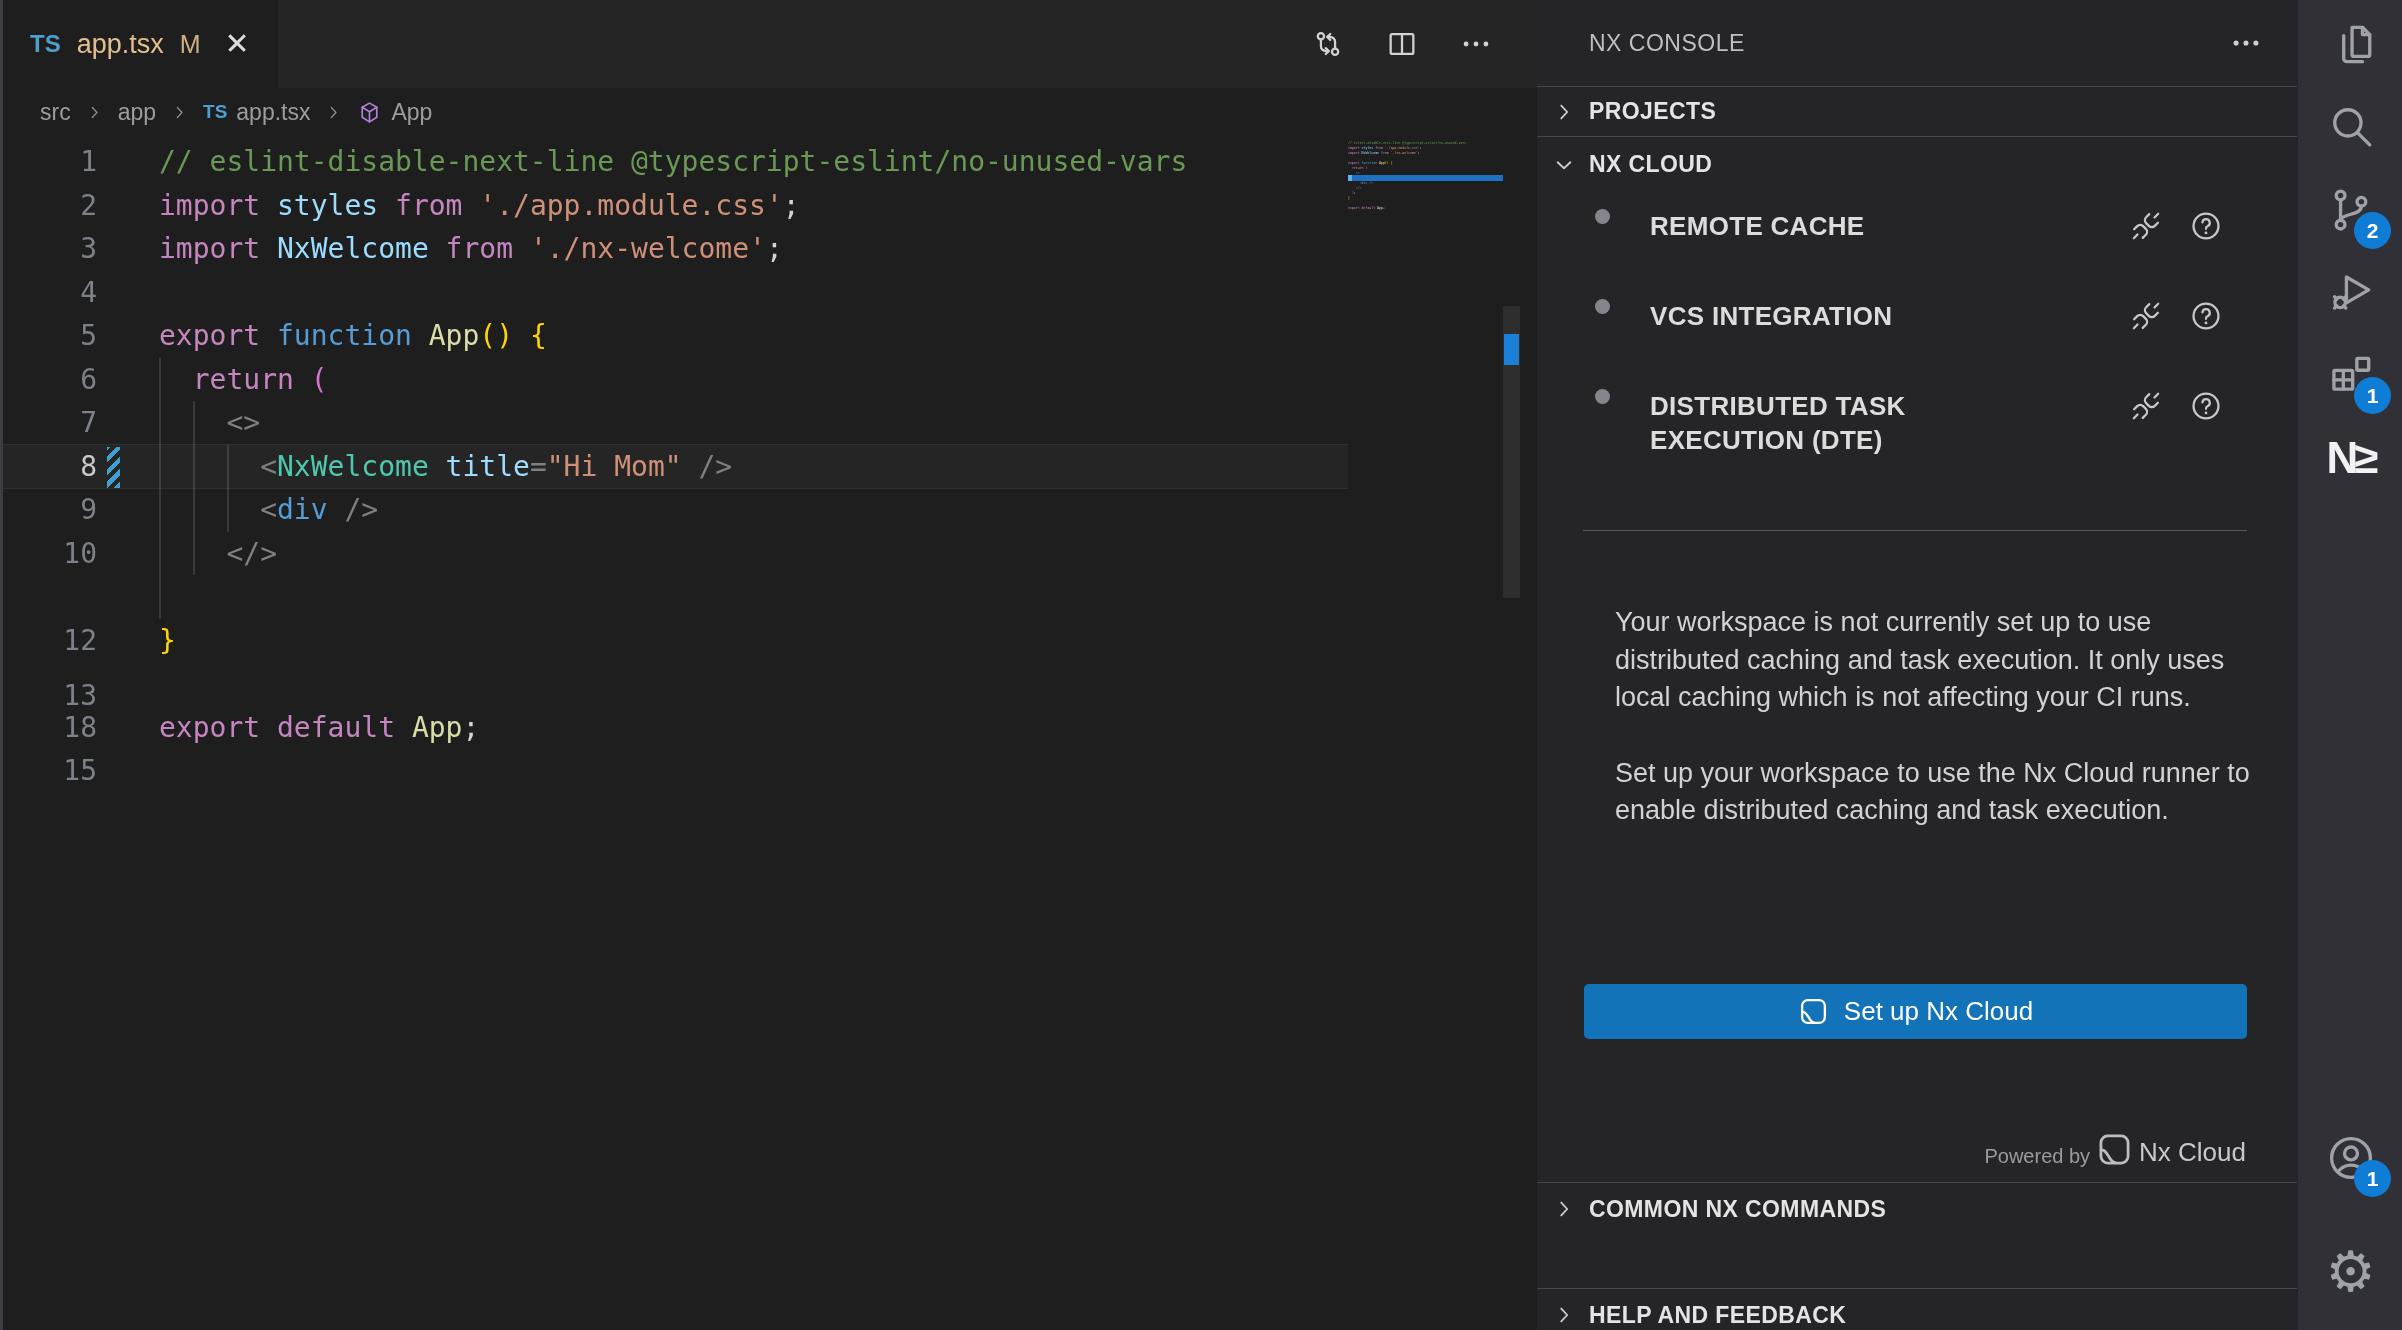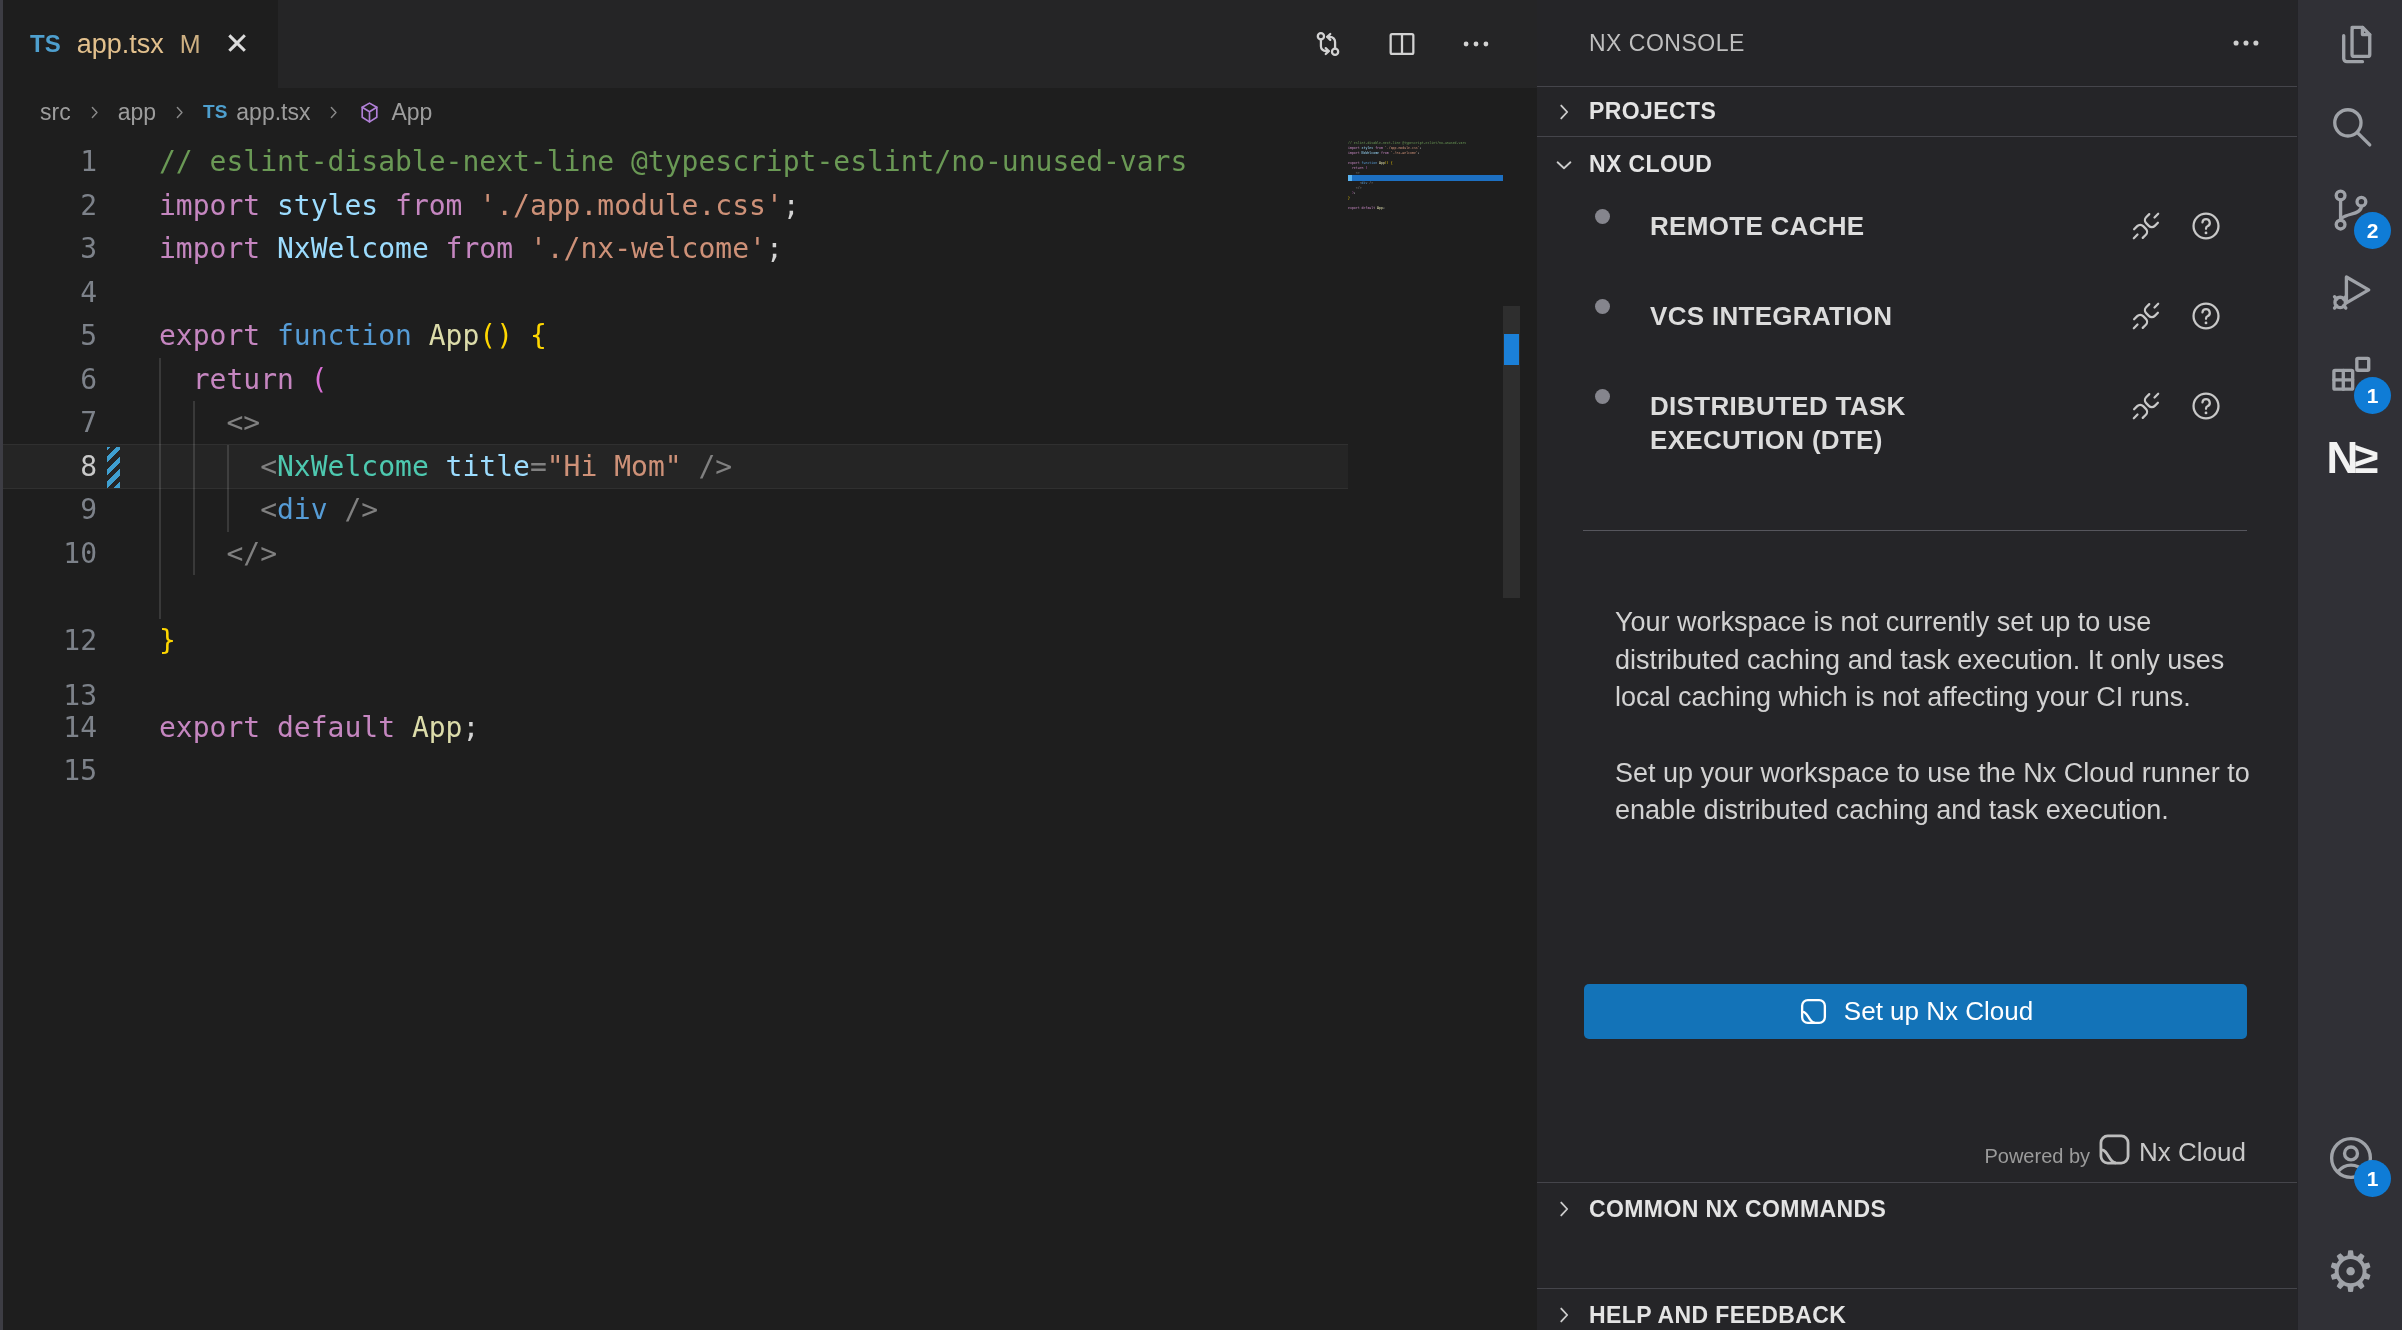--- a/index.html
+++ b/index.html
@@ -185,21 +185,21 @@
       <div class="code-line" style="top: 134.5px;"><div class="ln">4</div><div class="ct"></div></div>
       <div class="code-line" style="top: 178px;"><div class="ln">5</div><div class="ct"><span class="c-kw">export</span><span class="c-pl"> </span><span class="c-kw2">function</span><span class="c-pl"> </span><span class="c-fn">App</span><span class="c-b1">()</span><span class="c-pl"> </span><span class="c-b1">{</span></div></div>
       <div class="code-line" style="top: 221.5px;"><div class="ln">6</div><div class="ct"><span class="c-pl">  </span><span class="c-kw">return</span><span class="c-pl"> </span><span class="c-b2">(</span></div></div>
       <div class="code-line" style="top: 265px;"><div class="ln">7</div><div class="ct"><span class="c-pl">    </span><span class="c-pn">&lt;&gt;</span></div></div>
       <div class="cur-line" style="top: 308px;"></div>
       <div class="code-line" style="top: 308.5px;"><div class="ln active">8</div><div class="mod-stripe" style="top: 2px;"></div><div class="ct"><span class="c-pl">      </span><span class="c-pn">&lt;</span><span class="c-cl">NxWelcome</span><span class="c-pl"> </span><span class="c-at">title</span><span class="c-pn">=</span><span class="c-st">"Hi Mom"</span><span class="c-pl"> </span><span class="c-pn">/&gt;</span></div></div>
       <div class="code-line" style="top: 352px;"><div class="ln">9</div><div class="ct"><span class="c-pl">      </span><span class="c-pn">&lt;</span><span class="c-tg">div</span><span class="c-pl"> </span><span class="c-pn">/&gt;</span></div></div>
       <div class="code-line" style="top: 395.5px;"><div class="ln">10</div><div class="ct"><span class="c-pl">    </span><span class="c-pn">&lt;/&gt;</span></div></div>
       <div class="code-line" style="top: 482.5px;"><div class="ln">12</div><div class="ct"><span class="c-b1">}</span></div></div>
       <div class="code-line" style="top: 538px;"><div class="ln">13</div><div class="ct"></div></div>
-      <div class="code-line" style="top: 569.5px;"><div class="ln">14</div><div class="ct"><span class="c-kw">export</span><span class="c-pl"> </span><span class="c-kw">default</span><span class="c-pl"> </span><span class="c-fn">App</span><span class="c-pl">;</span></div></div>
+      <div class="code-line" style="top: 569.5px;"><div class="ln">18</div><div class="ct"><span class="c-kw">export</span><span class="c-pl"> </span><span class="c-kw">default</span><span class="c-pl"> </span><span class="c-fn">App</span><span class="c-pl">;</span></div></div>
       <div class="code-line" style="top: 613px;"><div class="ln">15</div><div class="ct"></div></div>
     </div>
 
   <div class="minimap">
     <div class="minimap-inner" id="minimap-inner">
         <div class="mm-line"><span class="c-cm">// eslint-disable-next-line @typescript-eslint/no-unused-vars</span></div>
         <div class="mm-line"><span class="c-kw">import</span><span class="c-pl"> </span><span class="c-vr">styles</span><span class="c-pl"> </span><span class="c-kw">from</span><span class="c-pl"> </span><span class="c-st">'./app.module.css'</span><span class="c-pl">;</span></div>
         <div class="mm-line"><span class="c-kw">import</span><span class="c-pl"> </span><span class="c-vr">NxWelcome</span><span class="c-pl"> </span><span class="c-kw">from</span><span class="c-pl"> </span><span class="c-st">'./nx-welcome'</span><span class="c-pl">;</span></div>
         <div class="mm-line"></div>
         <div class="mm-line"><span class="c-kw">export</span><span class="c-pl"> </span><span class="c-kw2">function</span><span class="c-pl"> </span><span class="c-fn">App</span><span class="c-b1">()</span><span class="c-pl"> </span><span class="c-b1">{</span></div>

